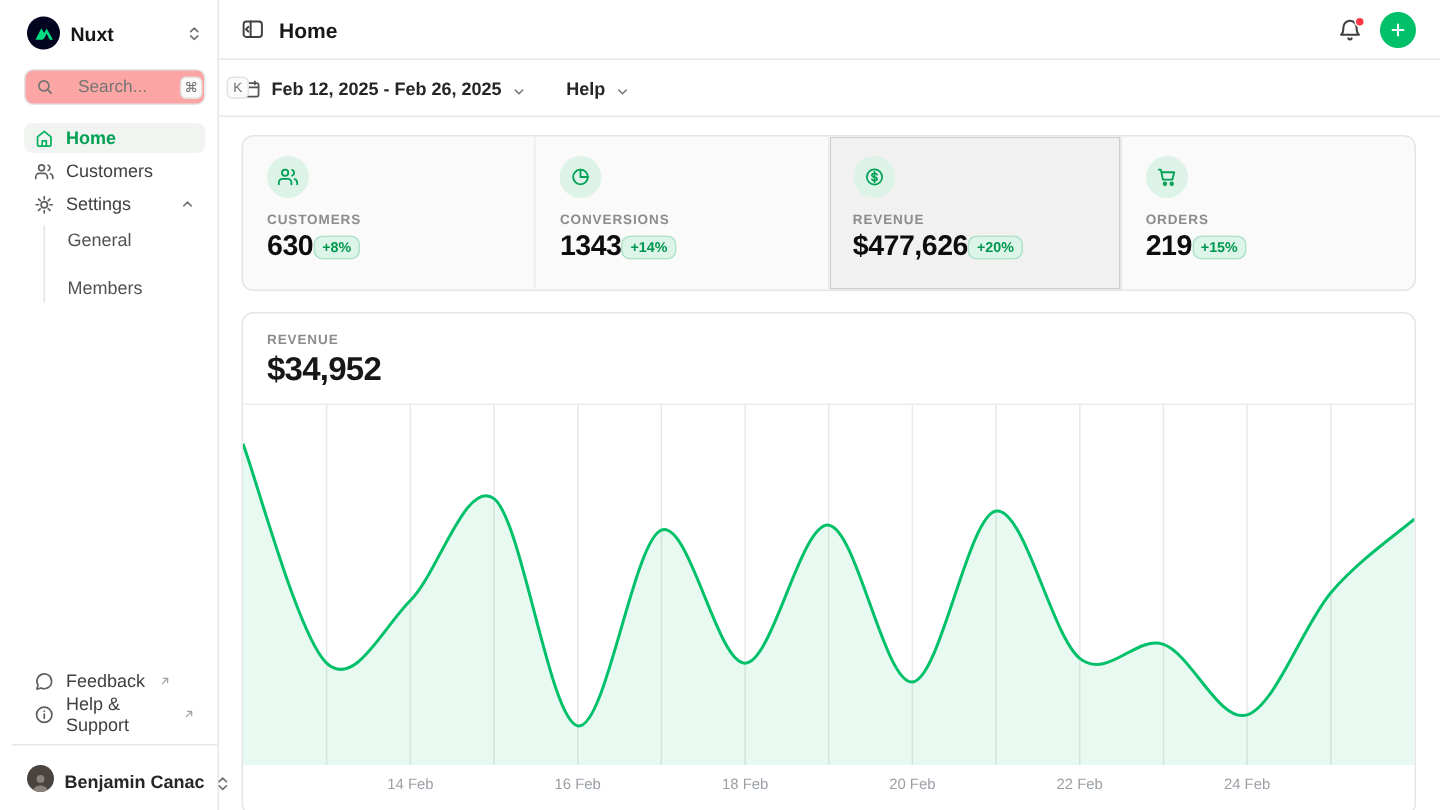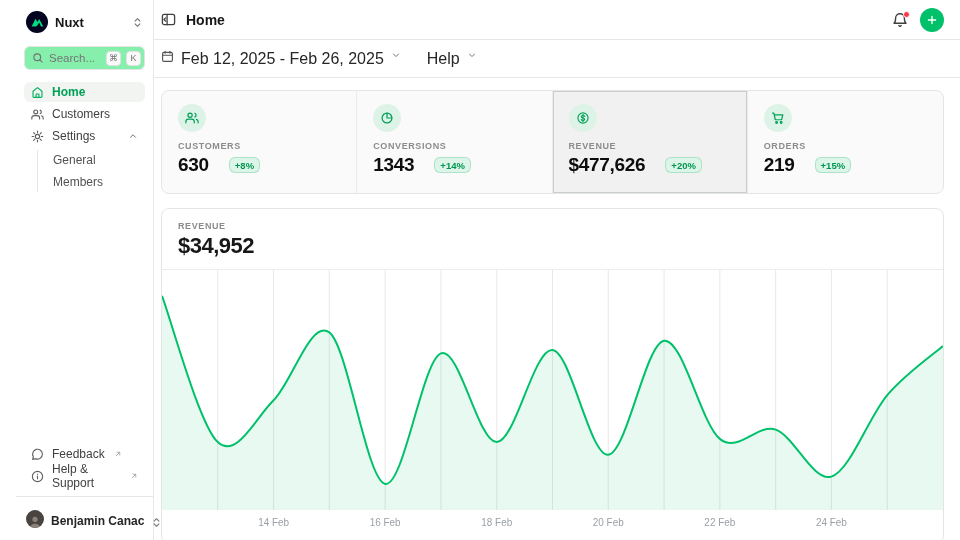--- a/index.html
+++ b/index.html
@@ -1,73 +1,73 @@
 <!DOCTYPE html>
 <html><head>
 <meta charset="utf-8">
 <style>
   * { margin:0; padding:0; box-sizing:border-box; }
   html,body { width:960px; height:540px; overflow:hidden; background:#fff;
     font-family:"Liberation Sans", sans-serif; color:#171717; }
   svg { display:block; }
 
   
-  .sidebar { position:fixed; left:16px; top:0; width:138px; height:540px;
+  .sidebar { position:fixed; left:8px; top:0; width:138px; height:540px;
     border-right:1px solid #e7e7e7; padding:8px; display:flex; flex-direction:column; background:#fff; }
   .logo-row { display:flex; align-items:center; gap:7px; height:24px; margin:2px 2px 12px 2px; cursor:pointer; }
   .logo-circle { width:22px; height:22px; border-radius:50%; background:#020420; display:flex; align-items:center; justify-content:center; flex:0 0 auto; }
   .logo-name { font-size:13px; font-weight:700; }
   .selector-icon { margin-left:auto; color:#737373; }
 
-  .search-box { height:24px; border:1px solid #e4e4e4; border-radius:6px; display:flex; align-items:center; gap:5px; padding:0 5px 0 7px; color:#737373; background:#86efac; cursor:text; }
+  .search-box { height:24px; border:1px solid #e4e4e4; border-radius:6px; display:flex; align-items:center; gap:16px; padding:0 5px 0 7px; color:#737373; background:#fca5a5; cursor:text; }
   .search-box input { border:0; outline:0; width:52px; font-size:11.5px; color:#404040; background:transparent; font-family:inherit; }
   .kbd { font-size:9px; border:1px solid #e2e2e2; border-radius:4px; min-width:15px; height:15px; display:flex; align-items:center; justify-content:center; color:#707070; background:#fafafa; padding:0 2px; }
 
   .nav { display:flex; flex-direction:column; gap:2px; margin-top:12px; }
   .nav-item { display:flex; align-items:center; gap:8px; height:20px; padding:0 7px; border-radius:6px; font-size:12px; color:#404040; cursor:pointer; }
   .nav-item .nicon { color:#606060; display:flex; }
   .nav-item.active { background:#f2f4f2; color:#00a155; font-weight:600; }
   .nav-item.active .nicon { color:#00b15d; }
   .nav-right { margin-left:auto; display:flex; align-items:center; color:#737373; }
   .count-badge { font-size:9.5px; border:1px solid #e2e2e2; border-radius:5px; padding:1px 4px; color:#525252; background:#fff; line-height:1.1; }
 
-  .sub-list { margin:2px 0 0 13px; border-left:1px solid #e5e5e5; display:flex; flex-direction:column; gap:2px; }
+  .sub-list { margin:2px 0 0 13px; border-left:1px solid #e5e5e5; display:flex; flex-direction:column; gap:12px; }
   .sub-item { height:20px; display:flex; align-items:center; padding-left:15px; font-size:12px; color:#525252; border-radius:6px; cursor:pointer; }
 
   .sidebar-footer { margin-top:auto; display:flex; flex-direction:column; gap:2px; }
   .user-section { border-top:1px solid #e7e7e7; margin:8px -8px 0 -8px; padding:7px 8px 4px 8px; }
   .user-row { display:flex; align-items:flex-end; gap:7px; height:24px; padding:0 2px; border-radius:6px; cursor:pointer; }
   .avatar { width:18px; height:18px; border-radius:50%; background:#4a4440; display:flex; align-items:flex-end; justify-content:center; overflow:hidden; flex:0 0 auto; }
   .user-name { font-size:12px; font-weight:600; color:#262626; white-space:nowrap; }
   .ext-arrow { color:#a3a3a3; margin-left:1px; }
 
   
   .main { margin-left:145px; }
   .main-header { height:40px; border-bottom:1px solid #e7e7e7; display:flex; align-items:center; padding:0 16px; gap:10px; }
   .panel-btn { color:#404040; display:flex; cursor:pointer; }
   .page-title { font-size:14px; font-weight:700; }
   .header-right { margin-left:auto; display:flex; align-items:center; gap:12px; }
   .bell-wrap { position:relative; color:#404040; cursor:pointer; display:flex; }
   .bell-dot { position:absolute; top:-1px; right:-2px; width:7px; height:7px; border-radius:50%; background:#fb3748; border:1.5px solid #fff; }
   .add-btn { width:24px; height:24px; border-radius:50%; background:#00c16a; border:0; display:flex; align-items:center; justify-content:center; color:#fff; cursor:pointer; }
 
   .toolbar { height:38px; border-bottom:1px solid #e7e7e7; display:flex; align-items:center; gap:26px; padding:0 16px; }
-  .tool-group { display:flex; align-items:flex-start; gap:7px; font-size:16px; font-weight:400; color:#262626; cursor:pointer; }
+  .tool-group { display:flex; align-items:flex-end; gap:7px; font-size:12px; font-weight:700; color:#262626; cursor:pointer; }
   .tool-group .ticon { color:#525252; display:flex; }
   .chev { color:#737373; display:flex; }
 
   .content { padding:12px 16px; }
 
   .stats { display:grid; grid-template-columns:repeat(4,1fr); border:1px solid #e5e5e5; border-radius:8px; background:#fafafa; overflow:hidden; height:104px; }
   .stat-cell { padding:13px 16px; border-right:1px solid #ebebeb; cursor:pointer; }
   .stat-cell:last-child { border-right:0; }
   .stat-cell.selected { background:#f0f1f0; box-shadow:inset 0 0 0 1px #c9cfca; }
   .stat-icon { width:28px; height:28px; border-radius:50%; background:#def3e8; color:#00a155; display:flex; align-items:center; justify-content:center; }
   .stat-label { margin-top:9px; font-size:9px; font-weight:600; letter-spacing:.6px; color:#8c8c8c; }
-  .stat-value-row { display:flex; align-items:center; gap:20px; margin-top:3px; }
+  .stat-value-row { display:flex; align-items:center; gap:0; margin-top:3px; }
   .stat-value { font-size:19px; font-weight:700; color:#0d0d0d; letter-spacing:-.3px; }
   .delta-badge { font-size:9.5px; font-weight:600; color:#00964f; background:#dcf5e8; border-radius:6px; padding:2.5px 6px; box-shadow:inset 0 0 0 1px rgba(0,160,90,.22); }
 
   .chart-card { margin-top:14px; border:1px solid #e5e5e5; border-radius:8px; background:#fff; height:336px; overflow:hidden; }
   .chart-header { padding:12px 16px 10px 16px; border-bottom:1px solid #ececec; }
   .chart-kpi-label { font-size:9px; font-weight:600; letter-spacing:.6px; color:#8c8c8c; }
   .chart-kpi-value { font-size:22px; font-weight:700; letter-spacing:-.5px; margin-top:2px; }
   .chart-svg { width:100%; height:262px; }
 </style>
 </head>

